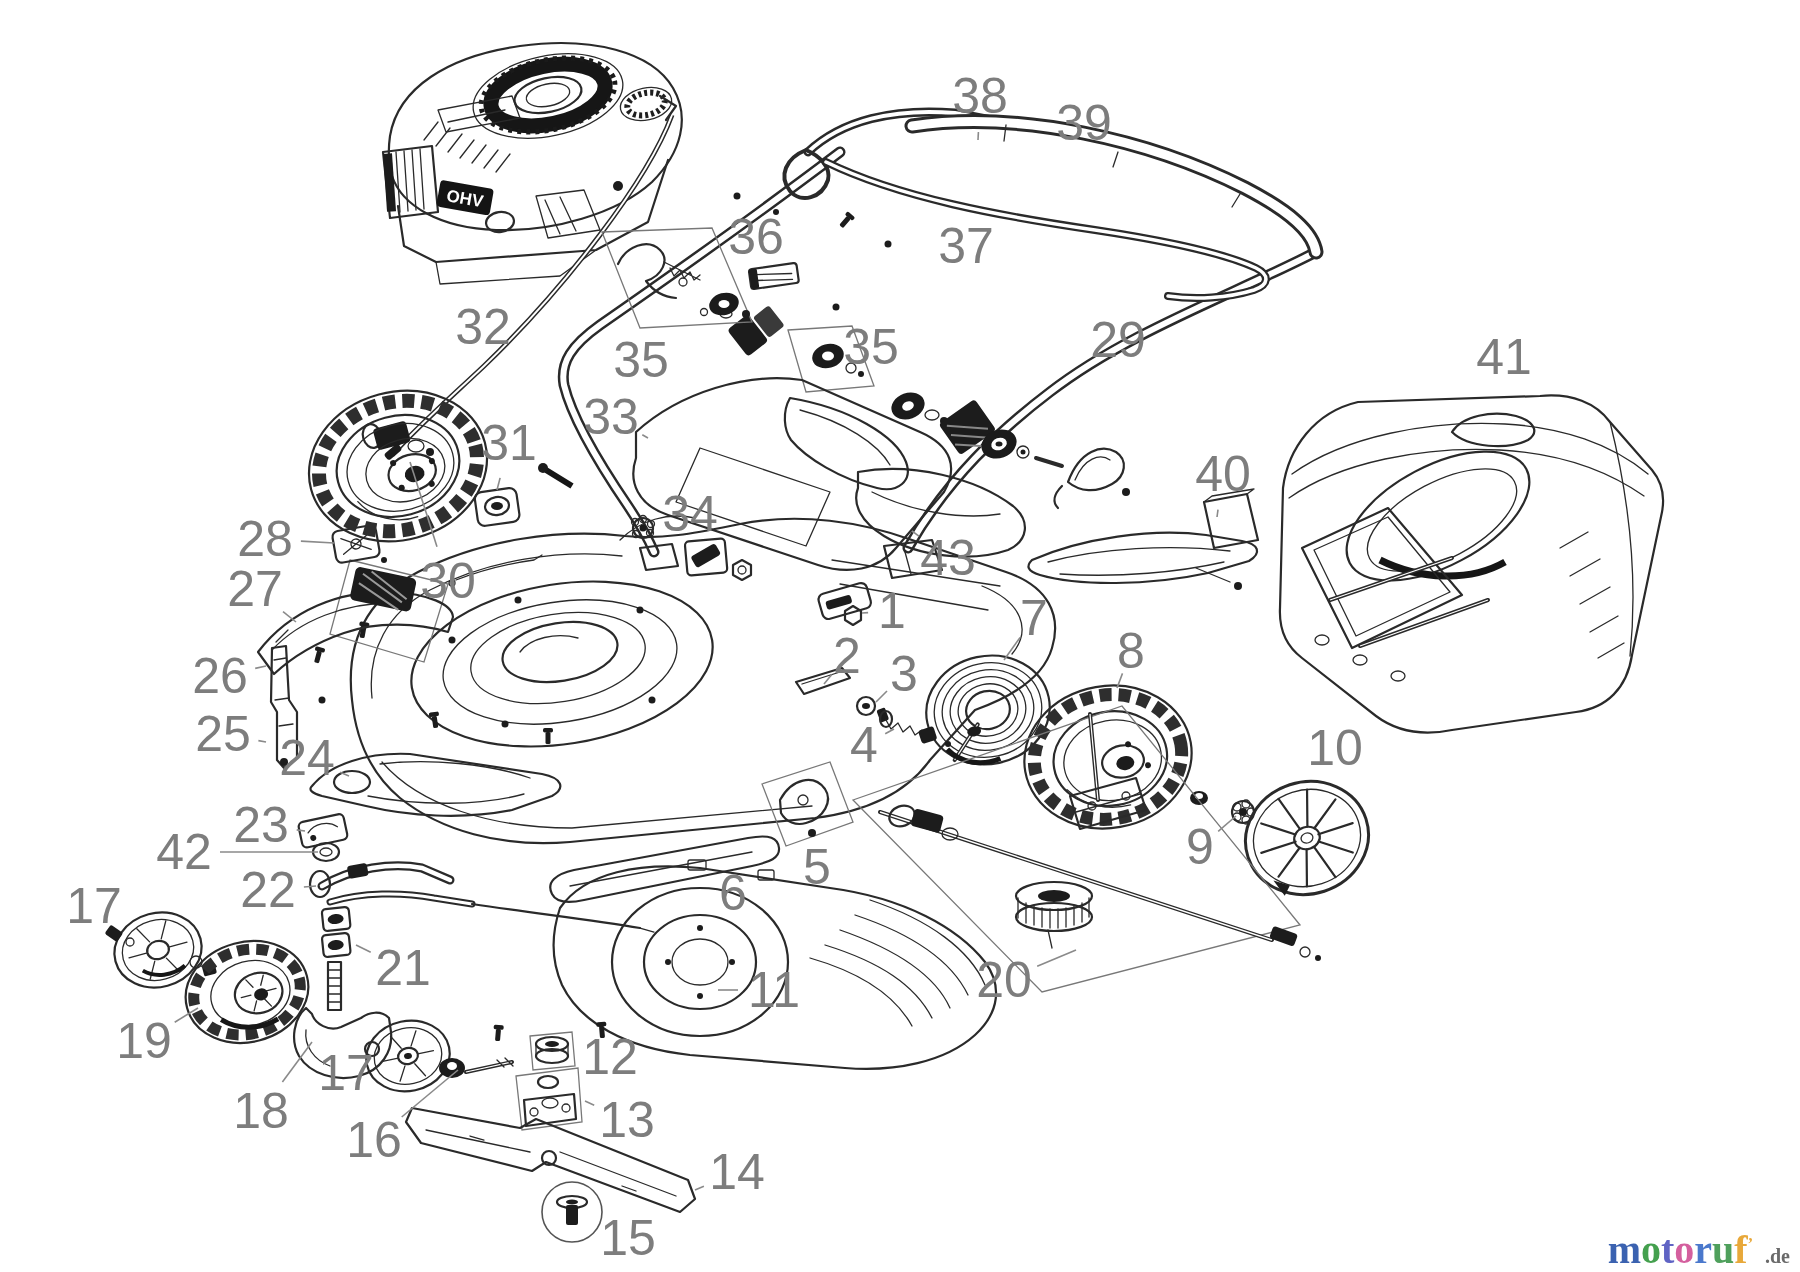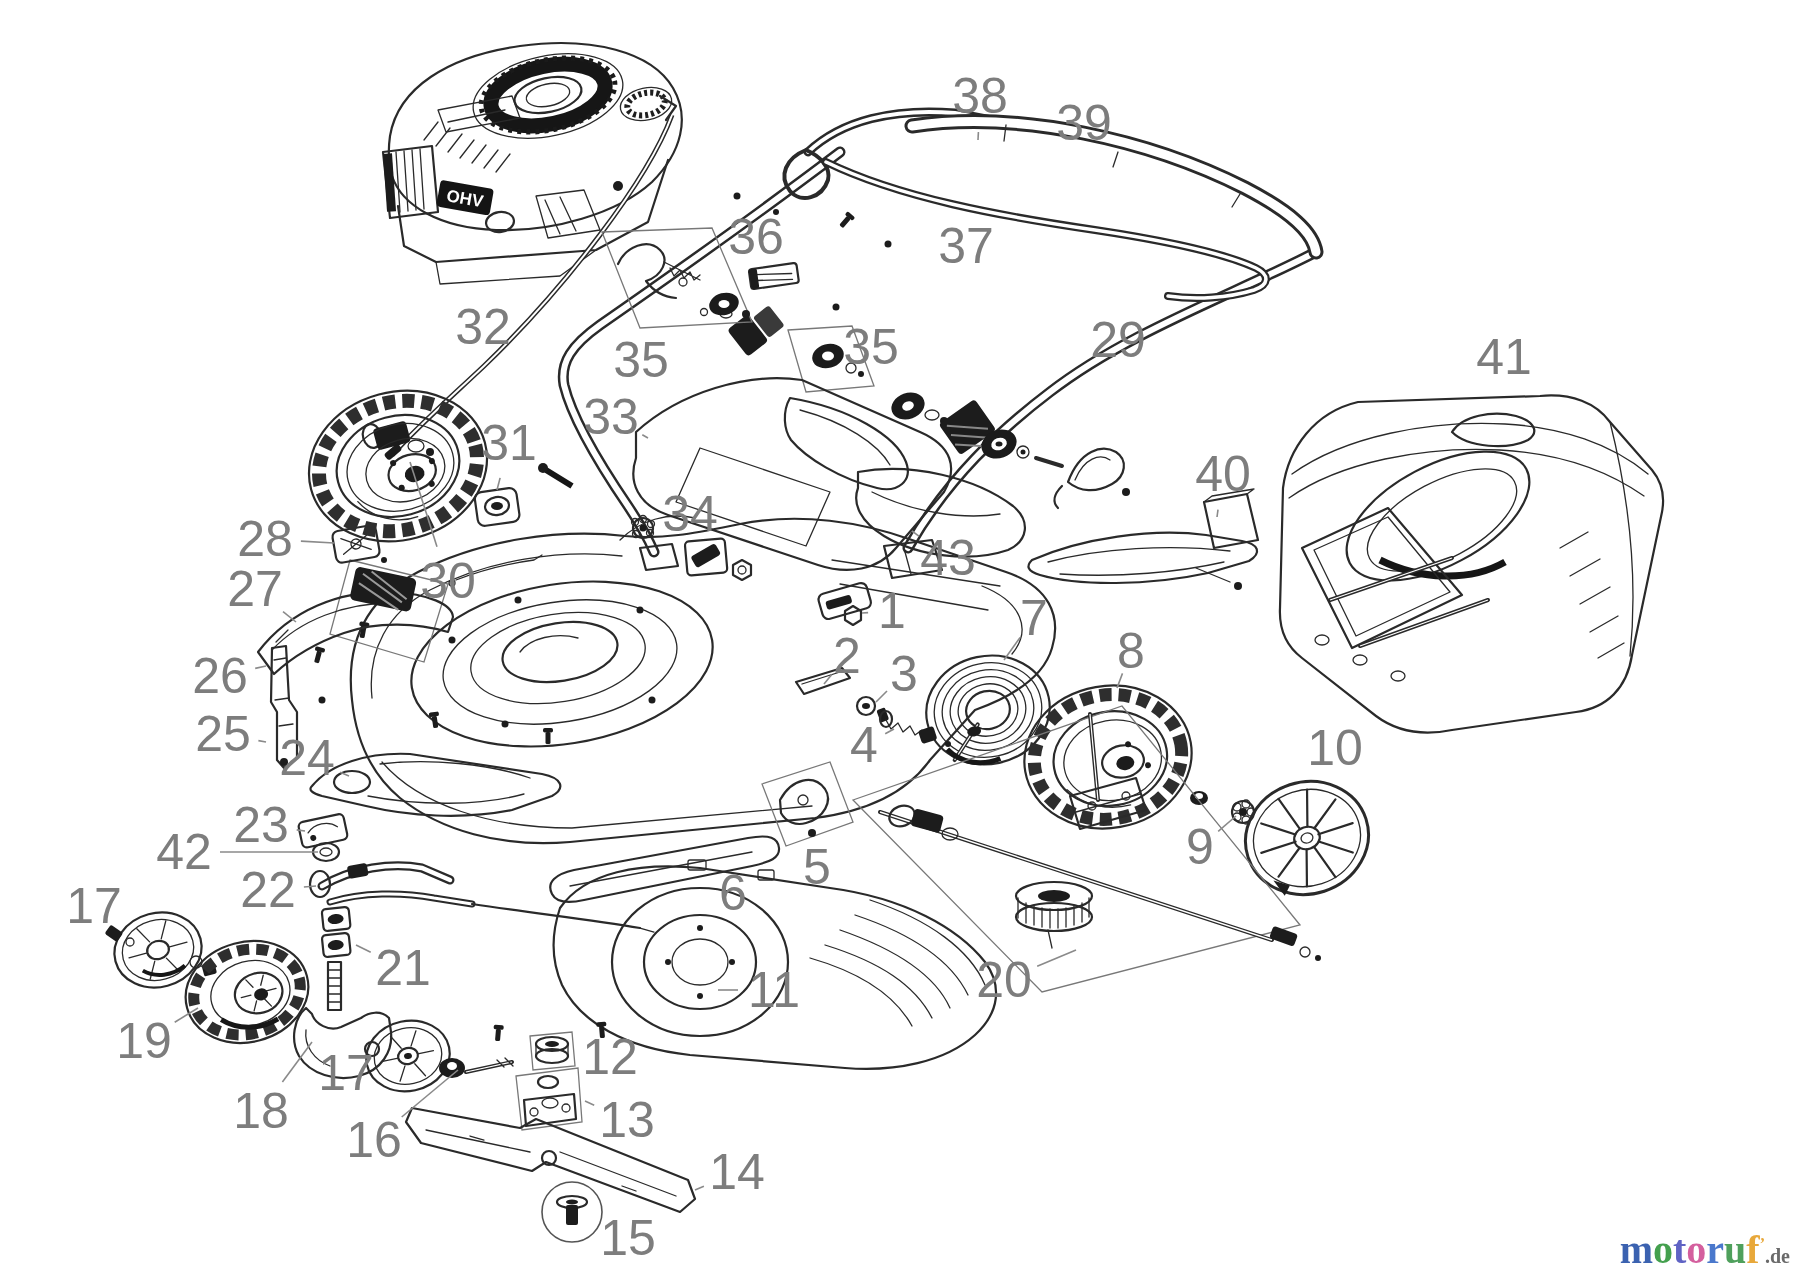--- a/index.html
+++ b/index.html
@@ -13,21 +13,21 @@
   .box{fill:none;stroke:#787878;stroke-width:1.3;}
   .tread{fill:none;stroke:#2e2e2e;stroke-dasharray:12 7;}
   .tubeA{fill:none;stroke:#2a2a2a;stroke-linecap:round;}
   .tubeW{fill:none;stroke:#ffffff;stroke-linecap:round;}
   .plabel{font:50px "Liberation Sans",sans-serif;fill:#7d7d7d;text-anchor:middle;dominant-baseline:central;}
   .leader{stroke:#8a8a8a;stroke-width:1.6;}
   .ohv{font:bold 17px "Liberation Sans",sans-serif;fill:#ffffff;text-anchor:middle;}
   .logo{position:absolute;right:10px;bottom:2px;font-family:"Liberation Serif",serif;
         font-weight:700;font-size:40px;line-height:1;white-space:nowrap;}
   .logo .logo-mark{font-size:16px;vertical-align:super;}
-  .logo .logo-suffix{font-size:20px;font-weight:700;}
+  .logo .logo-suffix{font-size:20px;font-weight:700;margin-left:12px;}
 </style>
 </head>
 <body>
 
 <div class="canvas">
 <svg id="psvg" viewBox="0 0 1800 1272" width="1800" height="1272">
   <defs>
     <g id="screw">
       <rect x="-2.5" y="-6" width="5" height="12" rx="1.5" fill="#1c1c1c"></rect>
       <rect x="-5" y="-10" width="10" height="4.5" rx="1.8" fill="#1c1c1c"></rect>

